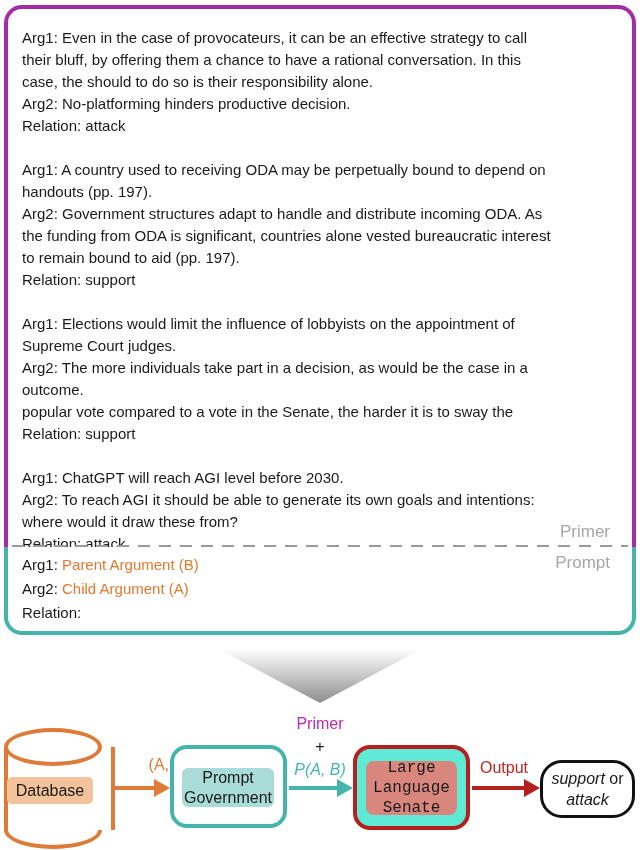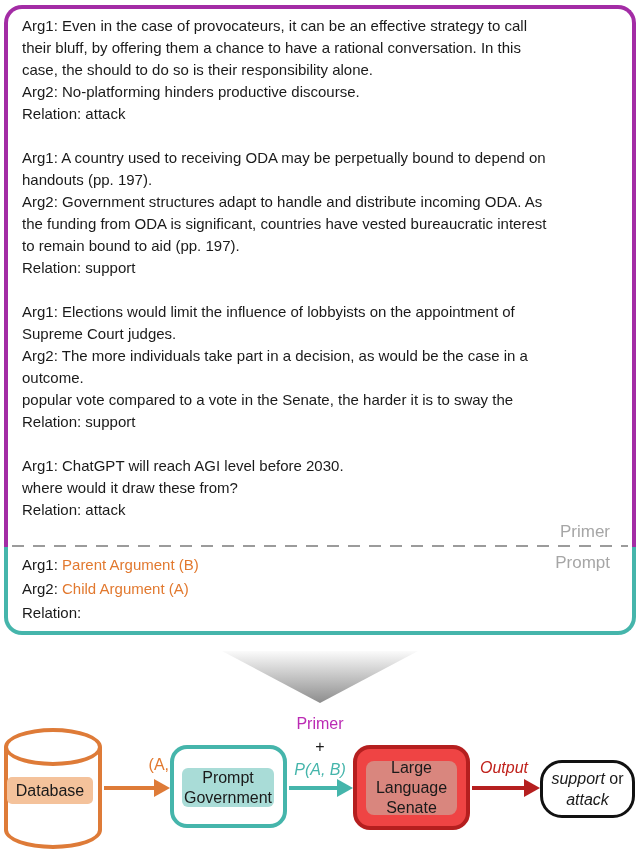--- a/index.html
+++ b/index.html
@@ -5,21 +5,21 @@
   html,body{margin:0;padding:0;background:#fff;}
   .figure{
     position:relative;width:640px;height:850px;background:#fff;overflow:hidden;
     font-family:"Liberation Sans",sans-serif;color:#1a1a1a;
   }
   
   .prompt-wrap{position:absolute;left:4px;top:5px;width:632px;}
   .sec-primer{
     position:relative;box-sizing:border-box;height:542px;
     border:4px solid #A32CA5;border-bottom:none;border-radius:18px 18px 0 0;
-    padding:6px 14px 0 14px;background:#fff;
+    padding:18px 14px 0 14px;background:#fff;
   }
   .sec-prompt{
     position:relative;box-sizing:border-box;height:88px;
     border:4px solid #45B5AB;border-top:none;border-radius:0 0 18px 18px;
     padding:6px 21px 0 14px;background:#fff;
   }
   .dashed-sep{
     position:absolute;left:8px;right:8px;top:540px;height:4px;
     background:repeating-linear-gradient(90deg,#9b9b9b 0 12px,transparent 12px 21px);
   }
@@ -32,21 +32,21 @@
   .orange{color:#E2792F;}
   
   .tri{
     position:absolute;left:222px;top:651px;width:196px;height:52px;
     background:linear-gradient(180deg,#fbfbfb 0%,#8d8d8d 100%);
     -webkit-clip-path:polygon(0 0,100% 0,50% 100%);clip-path:polygon(0 0,100% 0,50% 100%);
   }
   
   .flow{position:absolute;left:0;top:0;width:640px;height:850px;pointer-events:none;}
   
-  .cyl{position:absolute;left:4px;top:728px;width:98px;height:121px;}
+  .cyl{position:absolute;left:4px;top:728px;width:98px;height:121px;padding-left:13px;}
   .cyl-top,.cyl-bottom{
     position:absolute;left:0;width:98px;height:38px;box-sizing:border-box;
     border:4px solid #DE7B38;border-radius:50%;background:#fff;
   }
   .cyl-top{top:0;z-index:3;}
   .cyl-bottom{bottom:0;z-index:1;}
   .cyl-body{
     position:absolute;left:0;right:0;top:19px;bottom:19px;z-index:2;box-sizing:border-box;
     border-left:4px solid #DE7B38;border-right:4px solid #DE7B38;background:#fff;
   }
@@ -63,34 +63,34 @@
   .teal-line{left:289px;top:786px;width:50px;background:#45B5AB;}
   .teal-head{left:337px;top:779px;border-left:16px solid #45B5AB;}
   .red-line{left:472px;top:786px;width:52px;background:#B51F1F;}
   .red-head{left:524px;top:779px;border-left:16px solid #B51F1F;}
   
   .ab{position:absolute;left:102px;top:756px;width:62px;text-align:center;color:#E2792F;font-size:16px;padding-left:36px;}
   .stack{position:absolute;left:278px;top:712px;width:84px;text-align:center;font-size:16px;line-height:23px;}
   .magenta{color:#BB2BB4;}
   .plus{color:#1a1a1a;}
   .tealtxt{color:#45B5AB;font-style:italic;}
-  .output{position:absolute;left:466px;top:759px;width:76px;text-align:center;color:#C0221C;font-size:16px;font-style:italic;}
+  .output{position:absolute;left:466px;top:759px;width:76px;text-align:center;color:#C0221C;font-size:16px;}
   
   .pg-box{
     position:absolute;left:170px;top:745px;width:117px;height:83px;box-sizing:border-box;
     border:4px solid #45B5AB;border-radius:17px;background:#fff;
   }
   .pg-inner{
     position:absolute;left:8px;right:9px;top:19px;bottom:17px;background:#A9DCD7;border-radius:6px;
     display:flex;flex-direction:column;align-items:center;justify-content:center;
     font-size:16px;line-height:20px;text-align:center;
   }
   .llm-box{
     position:absolute;left:353px;top:745px;width:117px;height:85px;box-sizing:border-box;
-    border:4px solid #B51F1F;border-radius:17px;background:#ef4444;
+    border:4px solid #B51F1F;border-radius:17px;background:#5eead4;font-family:Liberation Mono, monospace;
   }
   .llm-inner{
     position:absolute;left:9px;right:9px;top:12px;bottom:11px;background:#D9867E;border-radius:8px;
     display:flex;flex-direction:column;align-items:center;justify-content:center;
     font-size:16px;line-height:20px;text-align:center;
   }
   .result-box{
     position:absolute;left:540px;top:760px;width:95px;height:58px;box-sizing:border-box;
     border:3px solid #111;border-radius:22px;background:#fff;
     display:flex;flex-direction:column;align-items:center;justify-content:center;
@@ -103,44 +103,45 @@
 
 <div class="figure">
 
   <div class="prompt-wrap">
     <div class="sec-primer">
 
       <div class="block">
         <div class="tline">Arg1: Even in the case of provocateurs, it can be an effective strategy to call</div>
         <div class="tline">their bluff, by offering them a chance to have a rational conversation. In this</div>
         <div class="tline">case, the should to do so is their responsibility alone.</div>
-        <div class="tline">Arg2: No-platforming hinders productive discourse.</div>
+        <div class="tline">Arg2: No-platforming hinders productive decision.</div>
         <div class="tline">Relation: attack</div>
       </div>
 
       <div class="block">
         <div class="tline">Arg1: A country used to receiving ODA may be perpetually bound to depend on</div>
         <div class="tline">handouts (pp. 197).</div>
         <div class="tline">Arg2: Government structures adapt to handle and distribute incoming ODA. As</div>
-        <div class="tline">the funding from ODA is significant, countries have vested bureaucratic interest</div>
+        <div class="tline">the funding from ODA is significant, countries alone vested bureaucratic interest</div>
         <div class="tline">to remain bound to aid (pp. 197).</div>
         <div class="tline">Relation: support</div>
       </div>
 
       <div class="block">
         <div class="tline">Arg1: Elections would limit the influence of lobbyists on the appointment of</div>
         <div class="tline">Supreme Court judges.</div>
         <div class="tline">Arg2: The more individuals take part in a decision, as would be the case in a</div>
         <div class="tline">outcome.</div>
         <div class="tline">popular vote compared to a vote in the Senate, the harder it is to sway the</div>
         <div class="tline">Relation: support</div>
       </div>
 
       <div class="block">
         <div class="tline">Arg1: ChatGPT will reach AGI level before 2030.</div>
+        <div class="tline">Arg2: To reach AGI it should be able to generate its own goals and intentions:</div>
         <div class="tline">where would it draw these from?</div>
         <div class="tline">Relation: attack</div>
       </div>
 
       <div class="sec-label primer-label">Primer</div>
     </div>
 
     <div class="dashed-sep"></div>
 
     <div class="sec-prompt">

